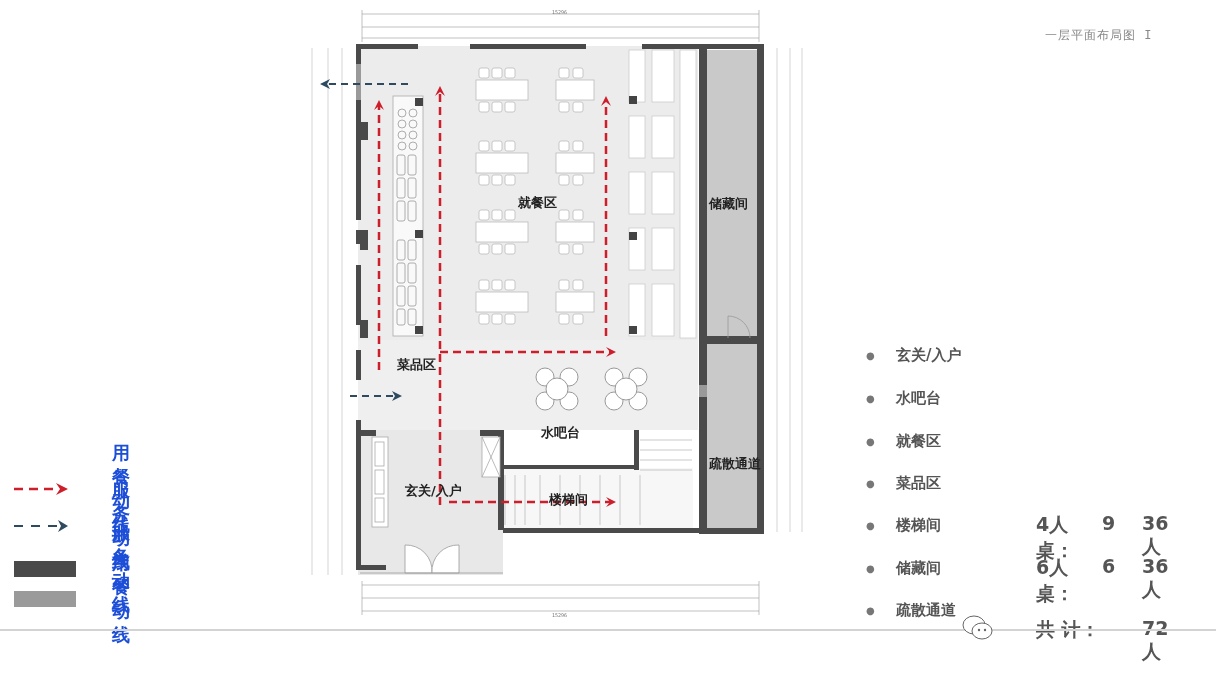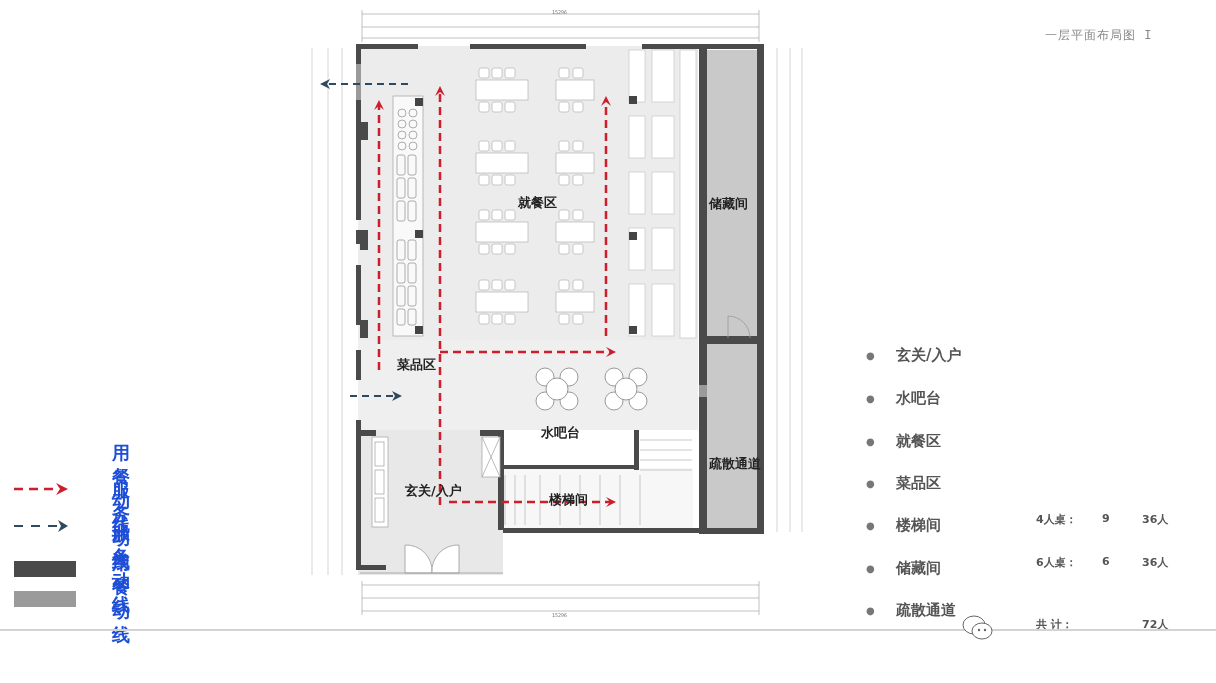--- a/index.html
+++ b/index.html
@@ -10,21 +10,21 @@
   .page-title { position: absolute; left: 1045px; top: 27px; font-family: Liberation Mono, monospace; font-size: 12px; color: #888; letter-spacing: 1px; }
 
   
   .legend-item { position: absolute; left: 14px; height: 20px; display: flex; align-items: center; }
   .legend-label { position: absolute; left: 98px; font-size: 18px; color: #1d4ed8; font-weight: bold; }
   .legend-swatch { width: 62px; height: 16px; }
 
   
   .info-item { position: absolute; left: 866px; display: flex; align-items: center; font-size: 15px; color: #555; font-weight: bold; }
   .info-bullet { width: 30px; color: #777; font-size: 10px; }
-  .stat { position: absolute; left: 1036px; font-size: 11px; color: #555; font-weight: bold; display: flex; }
+  .stat { position: absolute; left: 1036px; font-size: 19px; color: #555; font-weight: bold; display: flex; }
   .stat .k { width: 66px; }
   .stat .n { width: 40px; }
   .stat .p { width: 40px; }
 
   .bottom-rule { position: absolute; left: 0; top: 629px; width: 1216px; height: 2px; background: #d3d3d3; }
   .watermark { position: absolute; left: 960px; top: 611px; display: flex; align-items: center; }
   .watermark-text { font-size: 26px; color: #fff; -webkit-text-stroke: 1px #666; letter-spacing: 1px; font-weight: normal; }
 
   .room-label { position: absolute; font-size: 13px; font-weight: bold; color: #222; white-space: nowrap; }
   .dim { position: absolute; font-size: 5px; color: #777; font-family: "DejaVu Sans Mono", monospace; }

